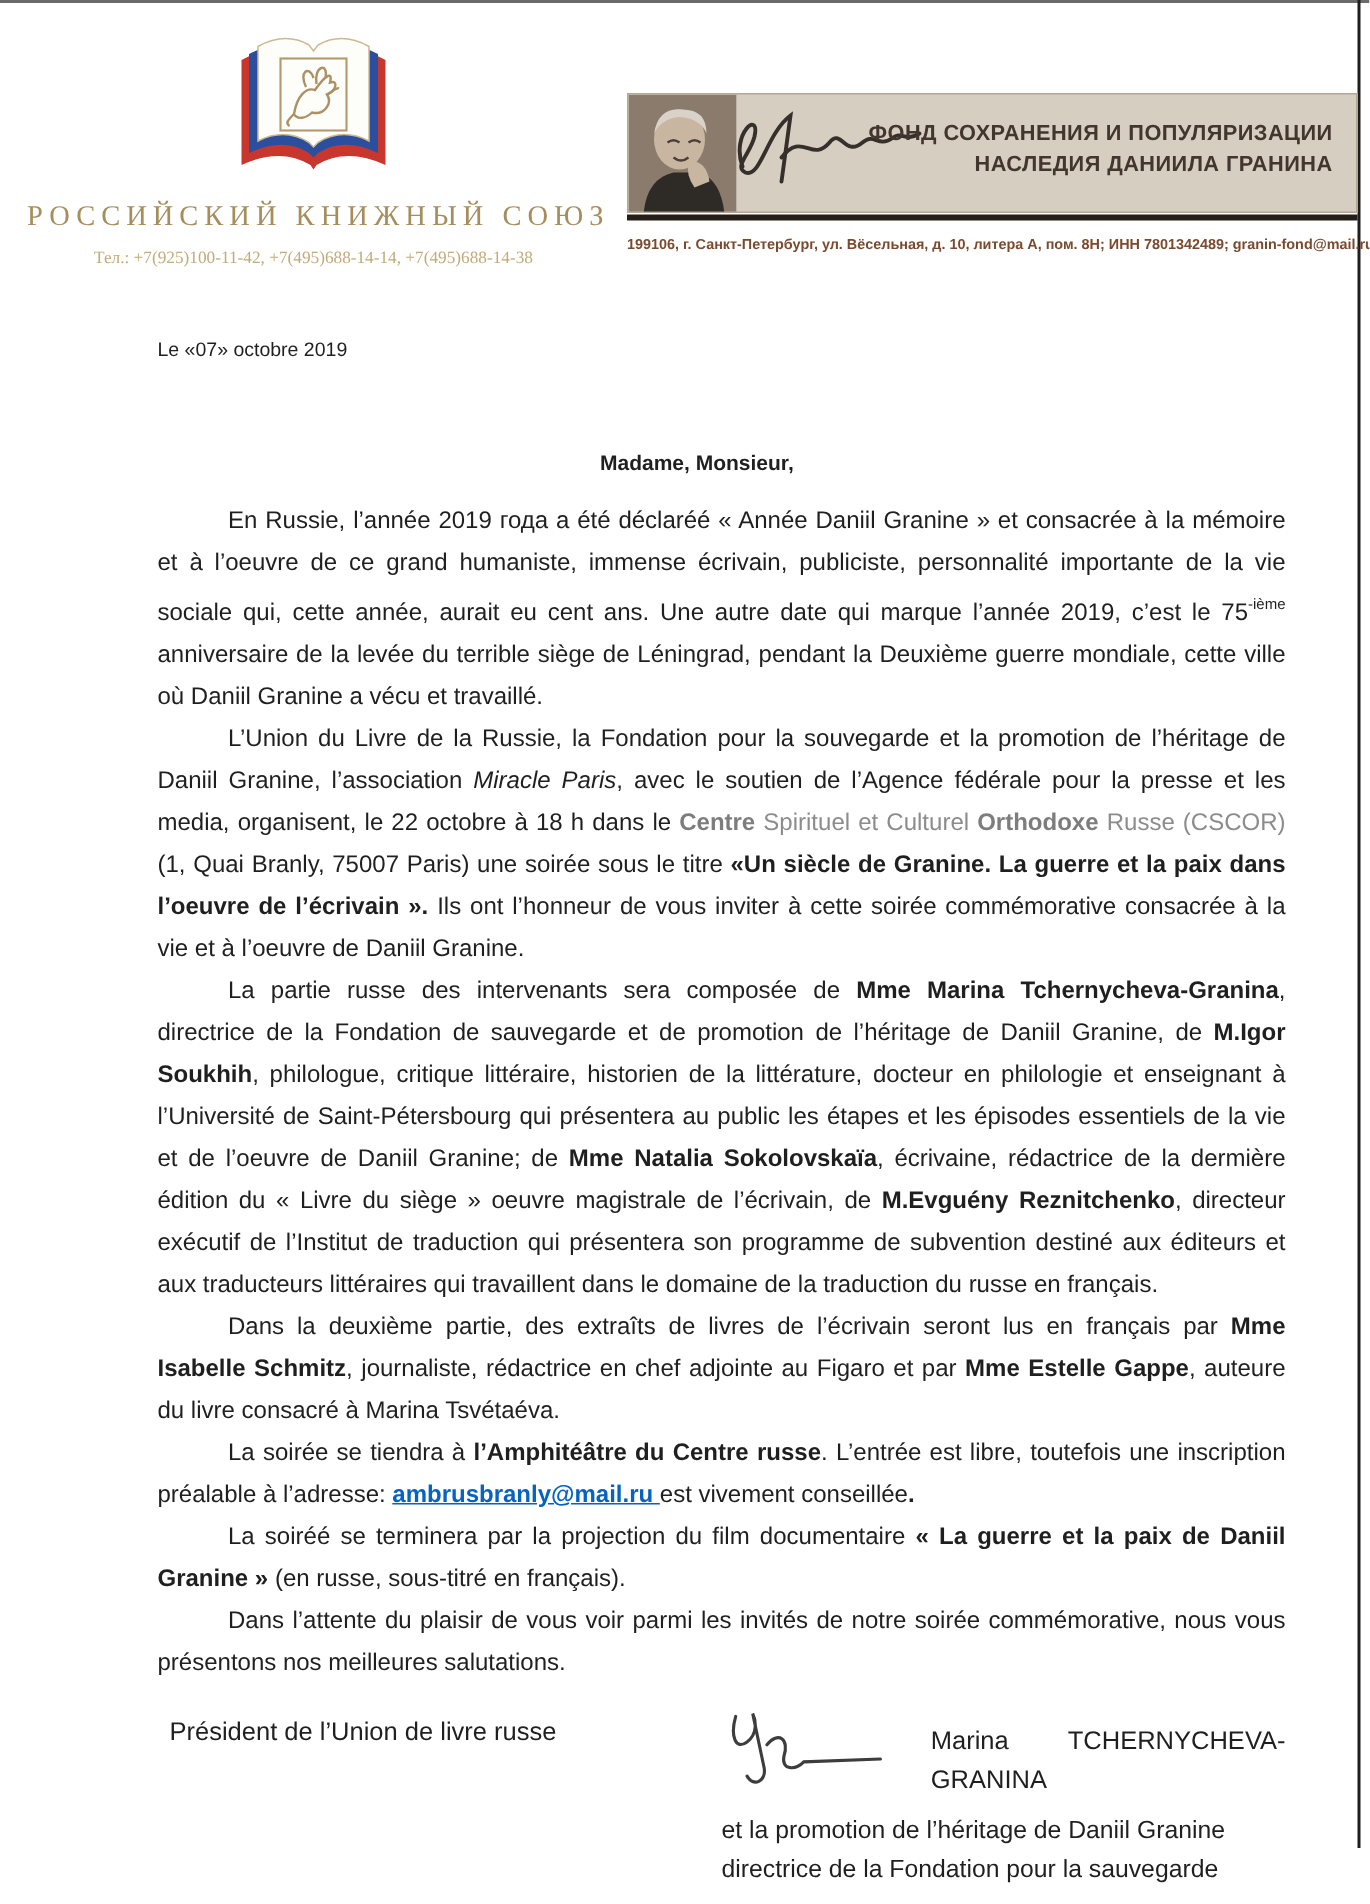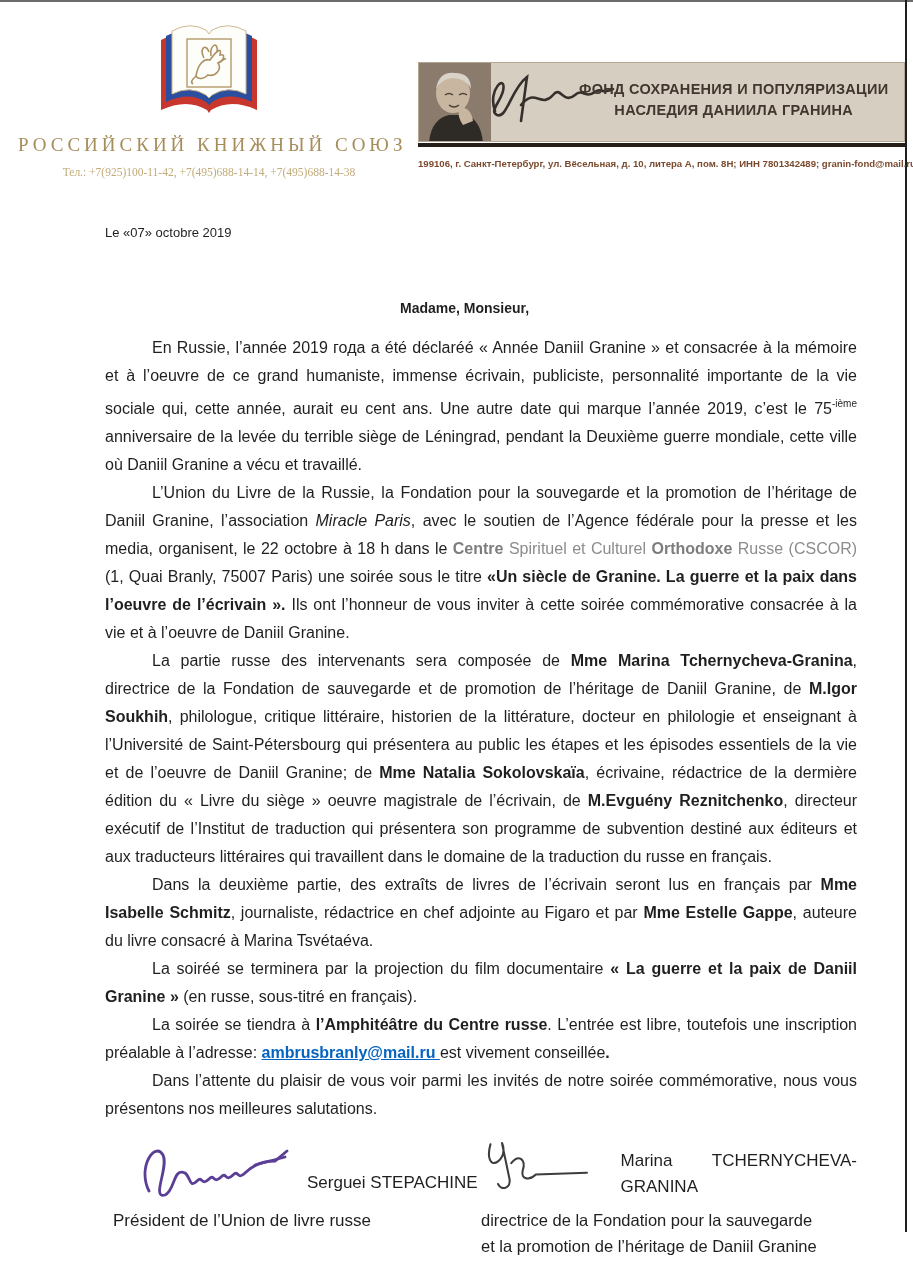--- a/index.html
+++ b/index.html
@@ -31,21 +31,21 @@
   .banner{
     position:absolute;left:418px;top:62px;right:8px;height:80px;
     background:#d7cec2;border:1px solid #b5a793;box-sizing:border-box;
     overflow:hidden;
   }
   .banner .portrait{position:absolute;left:0;top:0;}
   .banner .scribble{position:absolute;left:58px;top:2px;}
   .banner .org-lines{
     position:absolute;left:160px;top:16px;
     color:#42362e;font-weight:bold;font-size:14.5px;line-height:21px;
-    letter-spacing:0.3px;white-space:nowrap;text-align:center;
+    letter-spacing:0.3px;white-space:nowrap;text-align:right;
   }
   .banner-rule{position:absolute;left:418px;top:143px;right:8px;height:4px;background:#251d17;}
   .lh-right-addr{
     position:absolute;left:418px;top:158px;width:488px;
     color:#7b4a2e;font-weight:bold;font-size:9.6px;white-space:nowrap;
   }
 
   
   .main{position:absolute;left:105px;top:225px;width:752px;}
   .date-line{font-size:13px;margin:0 0 60px 0;}
@@ -127,52 +127,43 @@
 <div class="lh-right-addr">199106, г. Санкт-Петербург, ул. Вёсельная, д. 10, литера А, пом. 8Н; ИНН 7801342489; granin-fond@mail.ru</div>
 
 <div class="main">
   <p class="date-line">Le «07» octobre 2019</p>
   <p class="salutation">Madame, Monsieur,</p>
 
   <p class="para"><span class="s-normal">En Russie, l’année 2019 года a été déclaréé « Année Daniil Granine » et consacrée à la mémoire et à l’oeuvre de ce grand humaniste, immense écrivain, publiciste, personnalité importante de la vie sociale qui, cette année, aurait eu cent ans. Une autre date qui marque l’année 2019, c’est le 75</span><span class="s-sup">-ième</span><span class="s-normal"> anniversaire de la levée du terrible siège de Léningrad, pendant la Deuxième guerre mondiale, cette ville où Daniil Granine a vécu et travaillé.</span></p>
   <p class="para"><span class="s-normal">L’Union du Livre de la Russie, la Fondation pour la souvegarde et la promotion de l’héritage de Daniil Granine, l’association </span><span class="s-italic">Miracle Paris</span><span class="s-normal">, avec le soutien de l’Agence fédérale pour la presse et les media, organisent, le 22 octobre à 18 h dans le </span><span class="s-grayBold">Centre </span><span class="s-gray">Spirituel et Culturel </span><span class="s-grayBold">Orthodoxe </span><span class="s-gray">Russe (CSCOR) </span><span class="s-normal">(1, Quai Branly, 75007 Paris) une soirée sous le titre </span><span class="s-bold">«Un siècle de Granine. La guerre et la paix dans l’oeuvre de l’écrivain ».</span><span class="s-normal"> Ils ont l’honneur de vous inviter à cette soirée commémorative consacrée à la vie et à l’oeuvre de Daniil Granine.</span></p>
   <p class="para"><span class="s-normal">La partie russe des intervenants sera composée de </span><span class="s-bold">Mme Marina Tchernycheva-Granina</span><span class="s-normal">, directrice de la Fondation de sauvegarde et de promotion de l’héritage de Daniil Granine, de </span><span class="s-bold">M.Igor Soukhih</span><span class="s-normal">, philologue, critique littéraire, historien de la littérature, docteur en philologie et enseignant à l’Université de Saint-Pétersbourg qui présentera au public les étapes et les épisodes essentiels de la vie et de l’oeuvre de Daniil Granine; de </span><span class="s-bold">Mme Natalia Sokolovskaïa</span><span class="s-normal">, écrivaine, rédactrice de la dermière édition du « Livre du siège » oeuvre magistrale de l’écrivain, de </span><span class="s-bold">M.Evguény Reznitchenko</span><span class="s-normal">, directeur exécutif de l’Institut de traduction qui présentera son programme de subvention destiné aux éditeurs et aux traducteurs littéraires qui travaillent dans le domaine de la traduction du russe en français.</span></p>
   <p class="para"><span class="s-normal">Dans la deuxième partie, des extraîts de livres de l’écrivain seront lus en français par </span><span class="s-bold">Mme Isabelle Schmitz</span><span class="s-normal">, journaliste, rédactrice en chef adjointe au Figaro et par </span><span class="s-bold">Mme Estelle Gappe</span><span class="s-normal">, auteure du livre consacré à Marina Tsvétaéva.</span></p>
+  <p class="para"><span class="s-normal">La soirée se tiendra à </span><span class="s-bold">l’Amphitéâtre du Centre russe</span><span class="s-normal">. L’entrée est libre, toutefois une inscription préalable à l’adresse: </span><a class="s-link" href="#">ambrusbranly@mail.ru </a><span class="s-normal">est vivement conseillée</span><span class="s-bold">.</span></p>
   <p class="para"><span class="s-normal">La soiréé se terminera par la projection du film documentaire </span><span class="s-bold">« La guerre et la paix de Daniil Granine »</span><span class="s-normal"> (en russe, sous-titré en français).</span></p>
-  <p class="para"><span class="s-normal">La soirée se tiendra à </span><span class="s-bold">l’Amphitéâtre du Centre russe</span><span class="s-normal">. L’entrée est libre, toutefois une inscription préalable à l’adresse: </span><a class="s-link" href="#">ambrusbranly@mail.ru </a><span class="s-normal">est vivement conseillée</span><span class="s-bold">.</span></p>
   <p class="para"><span class="s-normal">Dans l’attente du plaisir de vous voir parmi les invités de notre soirée commémorative, nous vous présentons nos meilleures salutations.</span></p>
 
   <div class="sig-row">
     <div class="sig-left">
-      <div class="row">
-        <svg width="160" height="66" viewBox="0 0 160 66">
-          <g fill="none" stroke="#5b3f96" stroke-width="2.8" stroke-linecap="round">
-            <path d="M14 54 C 2 30 20 4 28 18 C 34 30 16 62 30 58 C 40 54 38 30 50 36 C 56 40 54 52 62 44 C 68 38 66 50 74 42 C 80 36 78 48 86 40 C 92 34 90 46 98 38 C 104 32 102 44 110 36 C 118 28 128 24 140 24 L 152 14"></path>
-            <path d="M120 28 L 150 20"></path>
-          </g>
-        </svg>
-        <span class="name">Serguei STEPACHINE</span>
-      </div>
       <div class="title">Président de l’Union de livre russe</div>
     </div>
     <div class="sig-right">
       <div class="row">
         <svg width="120" height="60" viewBox="0 0 120 60">
           <g fill="none" stroke="#3d3d3d" stroke-width="2.2" stroke-linecap="round">
             <path d="M10 6 C 6 20 10 30 18 24 C 26 18 24 8 22 4 L 30 42 C 32 52 22 56 18 48"></path>
             <path d="M32 26 C 40 16 48 22 44 34 C 42 44 52 44 58 38 L 112 36"></path>
           </g>
         </svg>
         <div class="name-block">
           <div class="name-justify">
             <span>Marina</span>
             <span>TCHERNYCHEVA-</span>
           </div>
           <div class="name-l2">GRANINA</div>
         </div>
       </div>
       <div class="title">
+        <div>et la promotion de l’héritage de Daniil Granine</div>
         <div>directrice de la Fondation pour la sauvegarde</div>
-        <div>et la promotion de l’héritage de Daniil Granine</div>
       </div>
     </div>
   </div>
 </div>
 
 </body></html>

